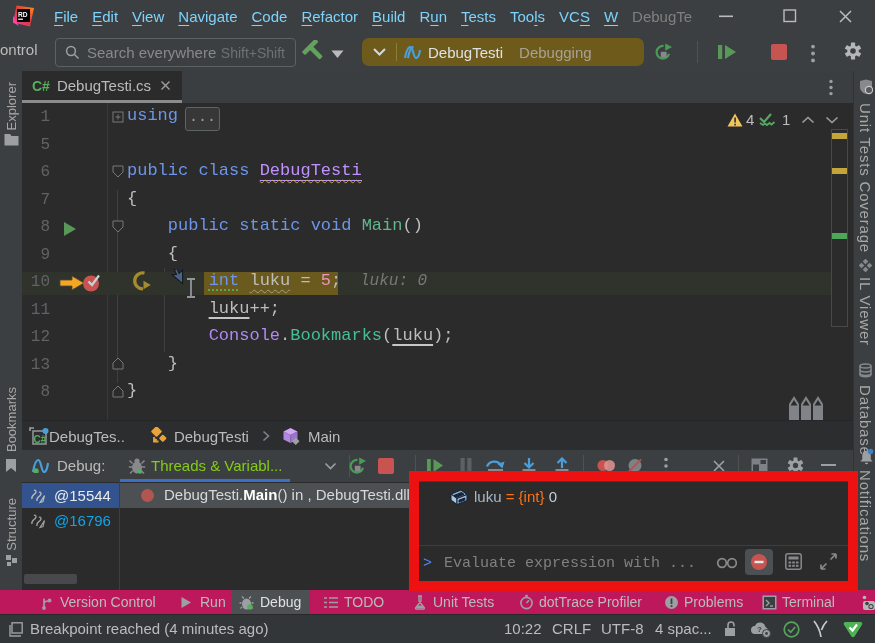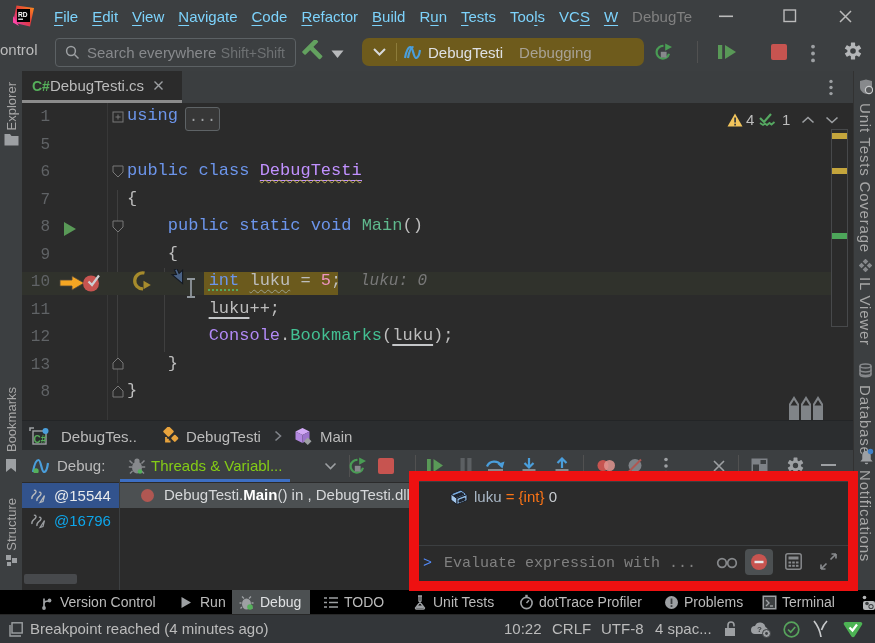--- a/index.html
+++ b/index.html
@@ -38,21 +38,21 @@
   
   #rstripe{left:853px;top:71px;width:22px;height:544px;background:#3c3f41;border-left:1px solid #323232;}
   
   #crumbs{left:22px;top:420px;width:831px;height:30px;background:#2b2d2f;border-top:1px solid #232527;
           display:flex;align-items:center;color:#bbbbbb;font-size:15px;}
   
   #dbghead{left:22px;top:450px;width:831px;height:32px;background:#3c3f41;}
   
   #dbgbody{left:22px;top:482px;width:831px;height:108px;background:#2b2b2b;}
   
-  #botbar{left:0px;top:590px;width:875px;height:25px;background:#000000;
+  #botbar{left:0px;top:590px;width:875px;height:25px;background:#be185d;
           display:flex;align-items:center;color:#bbbbbb;font-size:14px;}
   
   #status{left:0;top:614px;width:875px;height:29px;background:#333639;border-top:1px solid #282828;
           display:flex;align-items:center;color:#bbbbbb;font-size:15px;}
   
   #redrect{left:409px;top:471px;width:449px;height:120px;border:10px solid #ee1111;box-sizing:border-box;}
 </style>
 </head>
 <body>
 <div id="app">
@@ -210,21 +210,21 @@
       <path d="M9 3 C5.8 3 4.5 5.3 4.5 8.3 L4.5 12 L2.5 14.3 L15.5 14.3 L13.5 12 L13.5 8.3 C13.5 5.3 12.2 3 9 3 Z" fill="#9da0a3"></path>
       <path d="M7.2 15.5 a1.8 1.8 0 0 0 3.6 0" fill="#9da0a3"></path>
       <circle cx="13.2" cy="3.8" r="2.9" fill="#3e80c8"></circle>
     </svg>
     <div class="vtext" style="left:3px;top:399px">Notifications</div>
 
   </div>
   <div class="abs" id="tabbar">
     <div id="tab1">
       <span style="margin-left:10px;color:#55b05b;font-weight:bold;font-size:14px">C#</span>
-      <span style="">DebugTesti.cs</span>
+      <span style="margin-left:7px">DebugTesti.cs</span>
       <svg style="margin-left:9px" width="11" height="11" viewBox="0 0 11 11">
           <path d="M1.5 1.5 L9.5 9.5 M9.5 1.5 L1.5 9.5" stroke="#9da0a3" stroke-width="1.4"></path>
         </svg>
     </div>
     <div id="tabunderline"></div>
     <svg class="abs" style="left:806px;top:8px" width="6" height="17" viewBox="0 0 6 17">
       <circle cx="3" cy="2.4" r="1.7" fill="#9da0a3"></circle>
         <circle cx="3" cy="8.5" r="1.7" fill="#9da0a3"></circle>
         <circle cx="3" cy="14.6" r="1.7" fill="#9da0a3"></circle>
     </svg>
@@ -336,21 +336,21 @@
       </g>
     </svg>
   </div>
   <div class="abs" id="crumbs">
     <svg style="margin-left:7px" width="20" height="18" viewBox="0 0 20 18">
       <path d="M1 4 V1 H5" fill="none" stroke="#9da0a3" stroke-width="1.6"></path>
       <rect x="4" y="4" width="13" height="13" fill="none" stroke="#9da0a3" stroke-width="1.4"></rect>
       <text x="4.6" y="15.5" font-size="10" font-weight="bold" fill="#57ab5a" font-family="Liberation Sans">C#</text>
       <circle cx="16.5" cy="4" r="3" fill="#4a9edb"></circle>
     </svg>
-    <span style="margin-left:12px">DebugTes..</span>
+    <span style="margin-left:0">DebugTes..</span>
     <svg style="margin-left:25px" width="18" height="18" viewBox="0 0 18 18">
       <rect x="2.5" y="0.5" width="8" height="8" rx="1" fill="#e8a33d" transform="rotate(45 6.5 4.5)"></rect>
       <rect x="10" y="8.5" width="5.6" height="5.6" rx="1" fill="#e8a33d" transform="rotate(45 12.8 11.3)"></rect>
       <path d="M4 10 V14.5 H8.5 M6.5 12 L4 14.5" fill="none" stroke="#e8a33d" stroke-width="1.8"></path>
     </svg>
     <span style="margin-left:6px">DebugTesti</span>
     <svg style="margin-left:13px" width="8" height="12" viewBox="0 0 8 12">
         <path d="M1.5 1.5 L6.5 6 L1.5 10.5" fill="none" stroke="#80848a" stroke-width="1.6"></path>
       </svg>
     <svg style="margin-left:12px" width="19" height="18" viewBox="0 0 19 18">

